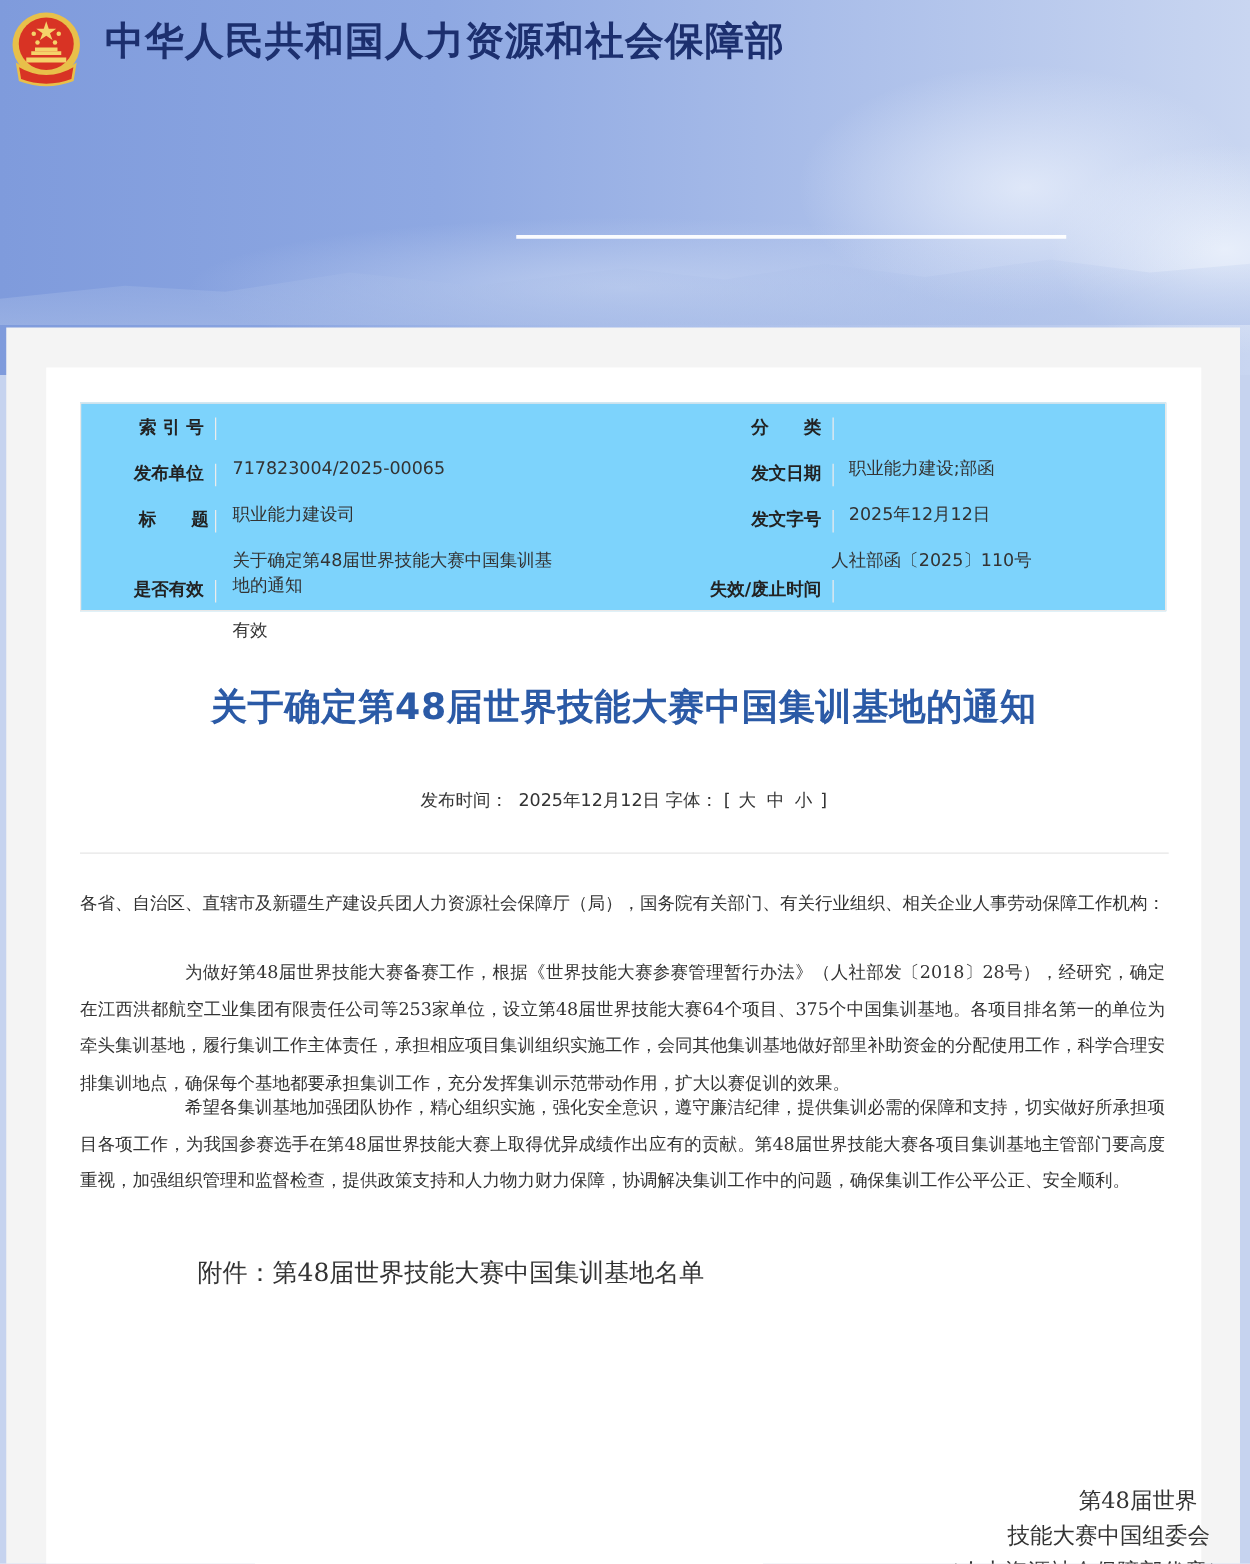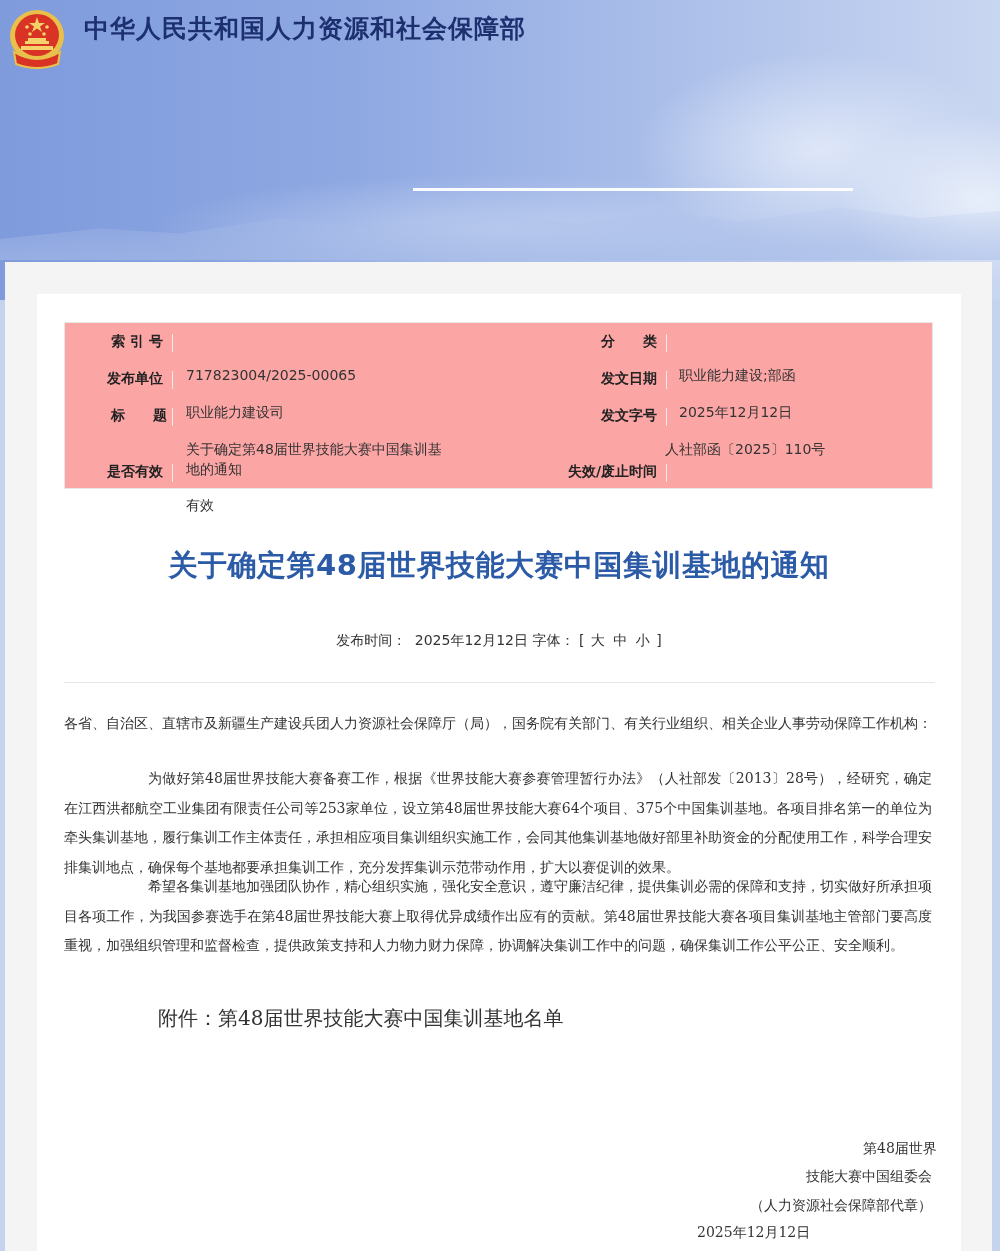--- a/index.html
+++ b/index.html
@@ -23,21 +23,21 @@
     position: absolute; left: 0; bottom: 40px; width: 1000px; height: 70px;
     background: linear-gradient(180deg, rgba(160,180,228,0) 0%, rgba(170,190,232,0.55) 100%);
     clip-path: polygon(0 70%, 10% 55%, 18% 62%, 28% 40%, 38% 55%, 50% 35%, 58% 48%, 66% 30%, 74% 45%, 84% 25%, 92% 40%, 100% 30%, 100% 100%, 0 100%);
   }
   .emblem {
     position: absolute; left: 8px; top: 8px; width: 58px; height: 64px;
   }
   .ministry-cn {
     position: absolute; left: 84px; top: 12px;
     font-family: Liberation Serif, serif; font-weight: bold;
-    font-size: 25px; letter-spacing: 1px; color: #1c2f6e;
+    font-size: 31px; letter-spacing: 1px; color: #1c2f6e;
     white-space: nowrap;
   }
   .ministry-en {
     position: absolute; left: 84px; top: 53px;
     font-family: "Liberation Sans", sans-serif; font-weight: bold;
     font-size: 13.5px; color: #1c2f6e; white-space: nowrap;
   }
   .banner-title {
     position: absolute; left: 230px; top: 76px;
     font-family: "DejaVu Sans", sans-serif; font-weight: bold;
@@ -54,21 +54,21 @@
     position: absolute; left: 5px; top: 262px; width: 987px; height: 989px;
     background: #f4f4f4;
   }
   .inner-panel {
     position: absolute; left: 37px; top: 294px; width: 924px; height: 957px;
     background: #ffffff;
   }
   
   .meta-box {
     position: absolute; left: 64px; top: 322px; width: 869px; height: 167px;
-    border: 1px solid #e8e8e8; background: #fca5a5;
+    border: 1px solid #e8e8e8; background: #7dd3fc;
   }
   .meta-label {
     position: absolute; font-size: 14px; font-weight: bold; color: #222;
     text-align: right; white-space: nowrap;
   }
   .meta-sep {
     position: absolute; width: 1px; height: 18px; background: #ececec;
   }
   .meta-value {
     position: absolute; font-size: 14px; color: #333; line-height: 20px; margin-top: 33px;
@@ -97,21 +97,21 @@
     text-align: justify;
   }
   .indent { text-indent: 84px; }
   .attach {
     position: absolute; left: 158px; top: 1005px;
     font-family: "DejaVu Serif", "Liberation Serif", serif;
     font-size: 20px; color: #333; white-space: nowrap;
   }
   .sign {
     position: absolute; font-family: "DejaVu Serif", "Liberation Serif", serif;
-    font-size: 14px; color: #333; white-space: nowrap;
+    font-size: 18px; color: #333; white-space: nowrap; margin-top: 48px;
   }
 </style>
 </head>
 <body>
 
 <div class="banner">
   <div class="mountain"></div>
   <svg class="emblem" viewBox="0 0 58 64">
     <ellipse cx="29" cy="28" rx="27" ry="26" fill="#e8c04a"></ellipse>
     <ellipse cx="29" cy="27" rx="22" ry="21" fill="#d83324"></ellipse>
@@ -181,21 +181,21 @@
     <span class="fs-btn">大</span>
     <span class="fs-btn">中</span>
     <span class="fs-btn">小</span>
     <span>]</span>
   </span>
 </div>
 
 <div class="divider"></div>
 
 <div class="body-text" style="top:709px;">各省、自治区、直辖市及新疆生产建设兵团人力资源社会保障厅（局），国务院有关部门、有关行业组织、相关企业人事劳动保障工作机构：</div>
-<div class="body-text indent" style="top:764px;">为做好第48届世界技能大赛备赛工作，根据《世界技能大赛参赛管理暂行办法》（人社部发〔2013〕28号），经研究，确定在江西洪都航空工业集团有限责任公司等253家单位，设立第48届世界技能大赛64个项目、375个中国集训基地。各项目排名第一的单位为牵头集训基地，履行集训工作主体责任，承担相应项目集训组织实施工作，会同其他集训基地做好部里补助资金的分配使用工作，科学合理安排集训地点，确保每个基地都要承担集训工作，充分发挥集训示范带动作用，扩大以赛促训的效果。</div>
+<div class="body-text indent" style="top:764px;">为做好第48届世界技能大赛备赛工作，根据《世界技能大赛参赛管理暂行办法》（人社部发〔2018〕28号），经研究，确定在江西洪都航空工业集团有限责任公司等253家单位，设立第48届世界技能大赛64个项目、375个中国集训基地。各项目排名第一的单位为牵头集训基地，履行集训工作主体责任，承担相应项目集训组织实施工作，会同其他集训基地做好部里补助资金的分配使用工作，科学合理安排集训地点，确保每个基地都要承担集训工作，充分发挥集训示范带动作用，扩大以赛促训的效果。</div>
 <div class="body-text indent" style="top:872px;">希望各集训基地加强团队协作，精心组织实施，强化安全意识，遵守廉洁纪律，提供集训必需的保障和支持，切实做好所承担项目各项工作，为我国参赛选手在第48届世界技能大赛上取得优异成绩作出应有的贡献。第48届世界技能大赛各项目集训基地主管部门要高度重视，加强组织管理和监督检查，提供政策支持和人力物力财力保障，协调解决集训工作中的问题，确保集训工作公平公正、安全顺利。</div>
 
 <div class="attach">附件：第48届世界技能大赛中国集训基地名单</div>
 
 <div class="sign" style="left:863px; top:1140px;">第48届世界</div>
 <div class="sign" style="left:806px; top:1168px;">技能大赛中国组委会</div>
 <div class="sign" style="left:750px; top:1197px;">（人力资源社会保障部代章）</div>
 <div class="sign" style="left:697px; top:1224px;">2025年12月12日</div>
 
 </body></html>

